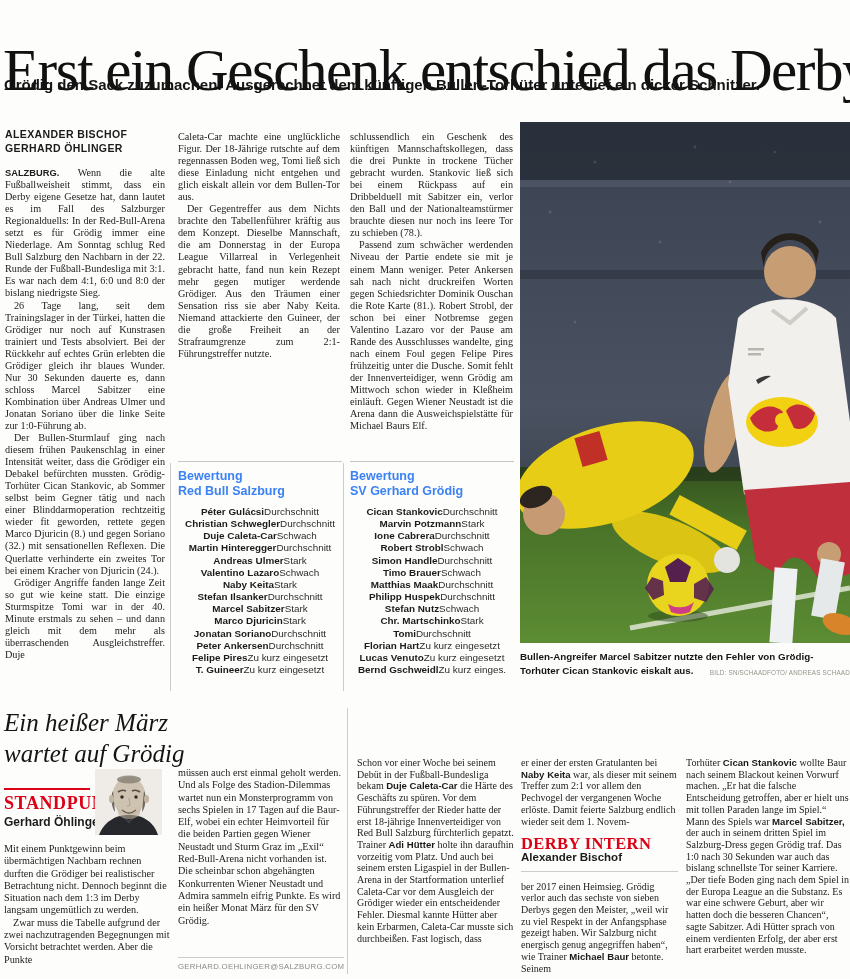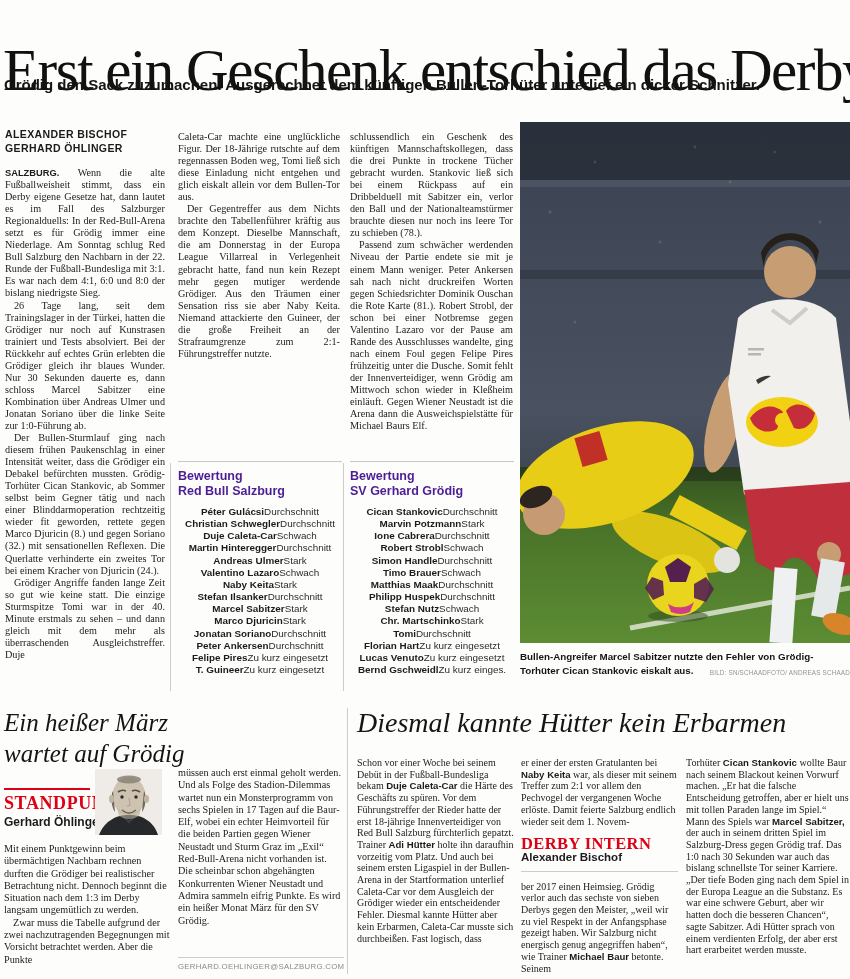--- a/index.html
+++ b/index.html
@@ -27,21 +27,21 @@
   .photo-fig svg{display:block;}
   .caption{position:relative;margin-top:7px;width:330px;font-family:"Liberation Sans",sans-serif;
            font-weight:bold;font-size:9.8px;line-height:13.5px;color:#161616;}
   .credit{position:absolute;right:0;top:16px;font-family:"Liberation Sans",sans-serif;
           font-weight:normal;font-size:6.3px;color:#979389;letter-spacing:.2px;}
   
   .rating-box{position:absolute;top:461px;width:164px;border-top:1px solid #c9c7c2;
               padding-top:7px;font-family:"Liberation Sans",sans-serif;}
   #box-rbs{left:178px;}
   #box-svg{left:350px;}
-  .rating-title{color:#4c1d95;font-weight:bold;font-size:12.5px;line-height:14.5px;}
+  .rating-title{color:#3b82f6;font-weight:bold;font-size:12.5px;line-height:14.5px;}
   .rating-rows{margin-top:8px;}
   .rating-row{display:flex;justify-content:center;font-size:9.9px;line-height:12.15px;}
   .rname{font-weight:bold;color:#1b1b1b;white-space:nowrap;}
   .rval{color:#2b2b2b;white-space:nowrap;}
   
   .vrule{position:absolute;width:1px;background:#cfccc6;}
   #vr1{left:170px;top:463px;height:228px;}
   #vr2{left:343px;top:463px;height:228px;}
   #vr3{left:347px;top:708px;height:266px;}
   .hrule{position:absolute;height:1px;background:#cfccc6;}
@@ -367,21 +367,20 @@
   <div class="bcol" id="bl-cola">
     <p><span>Mit einem Punktgewinn beim übermächtigen Nachbarn rechnen durften die Grödiger bei realistischer Betrachtung nicht. Dennoch beginnt die Situation nach dem 1:3 im Derby langsam ungemütlich zu werden.</span></p>
     <p class="ind"><span>Zwar muss die Tabelle aufgrund der zwei nachzutragenden Begegnungen mit Vorsicht betrachtet werden. Aber die Punkte</span></p>
   </div>
   <div class="bcol" id="bl-colb">
     <p><span>müssen auch erst einmal geholt werden. Und als Folge des Stadion-Dilemmas wartet nun ein Monsterprogramm von sechs Spielen in 17 Tagen auf die Baur-Elf, wobei ein echter Heimvorteil für die beiden Partien gegen Wiener Neustadt und Sturm Graz im „Exil“ Red-Bull-Arena nicht vorhanden ist. Die scheinbar schon abgehängten Konkurrenten Wiener Neustadt und Admira sammeln eifrig Punkte. Es wird ein heißer Monat März für den SV Grödig.</span></p>
   </div>
   <div class="hrule" id="email-rule"></div>
   <div class="email">GERHARD.OEHLINGER@SALZBURG.COM</div>
 
-  <h2 class="right-title" style="margin:0;font-weight:normal">Diesmal kannte Hütter kein Erbarmen</h2>
   <div class="bcol" id="br-col1">
     <p><span>Schon vor einer Woche bei seinem Debüt in der Fußball-Bundesliga bekam </span><span class="seg-b">Duje Caleta-Car</span><span> die Härte des Geschäfts zu spüren. Vor dem Führungstreffer der Rieder hatte der erst 18-jährige Innenverteidiger von Red Bull Salzburg fürchterlich gepatzt. Trainer </span><span class="seg-b">Adi Hütter</span><span> holte ihn daraufhin vorzeitig vom Platz. Und auch bei seinem ersten Ligaspiel in der Bullen-Arena in der Startformation unterlief Caleta-Car vor dem Ausgleich der Grödiger wieder ein entscheidender Fehler. Diesmal kannte Hütter aber kein Erbarmen, Caleta-Car musste sich durchbeißen. Fast logisch, dass</span></p>
   </div>
   <div class="bcol" id="br-col2">
     <p><span>er einer der ersten Gratulanten bei </span><span class="seg-b">Naby Keita</span><span> war, als dieser mit seinem Treffer zum 2:1 vor allem den Pechvogel der vergangenen Woche erlöste. Damit feierte Salzburg endlich wieder seit dem 1. Novem-</span></p>
     <div class="kicker-derby">DERBY INTERN</div>
     <div class="kicker-author-r">Alexander Bischof</div>
     <div class="derby-rule"></div>
     <p><span>ber 2017 einen Heimsieg. Grödig verlor auch das sechste von sieben Derbys gegen den Meister, „weil wir zu viel Respekt in der Anfangsphase gezeigt haben. Wir Salzburg nicht energisch genug angegriffen haben“, wie Trainer </span><span class="seg-b">Michael Baur</span><span> betonte. Seinem</span></p>
   </div>

